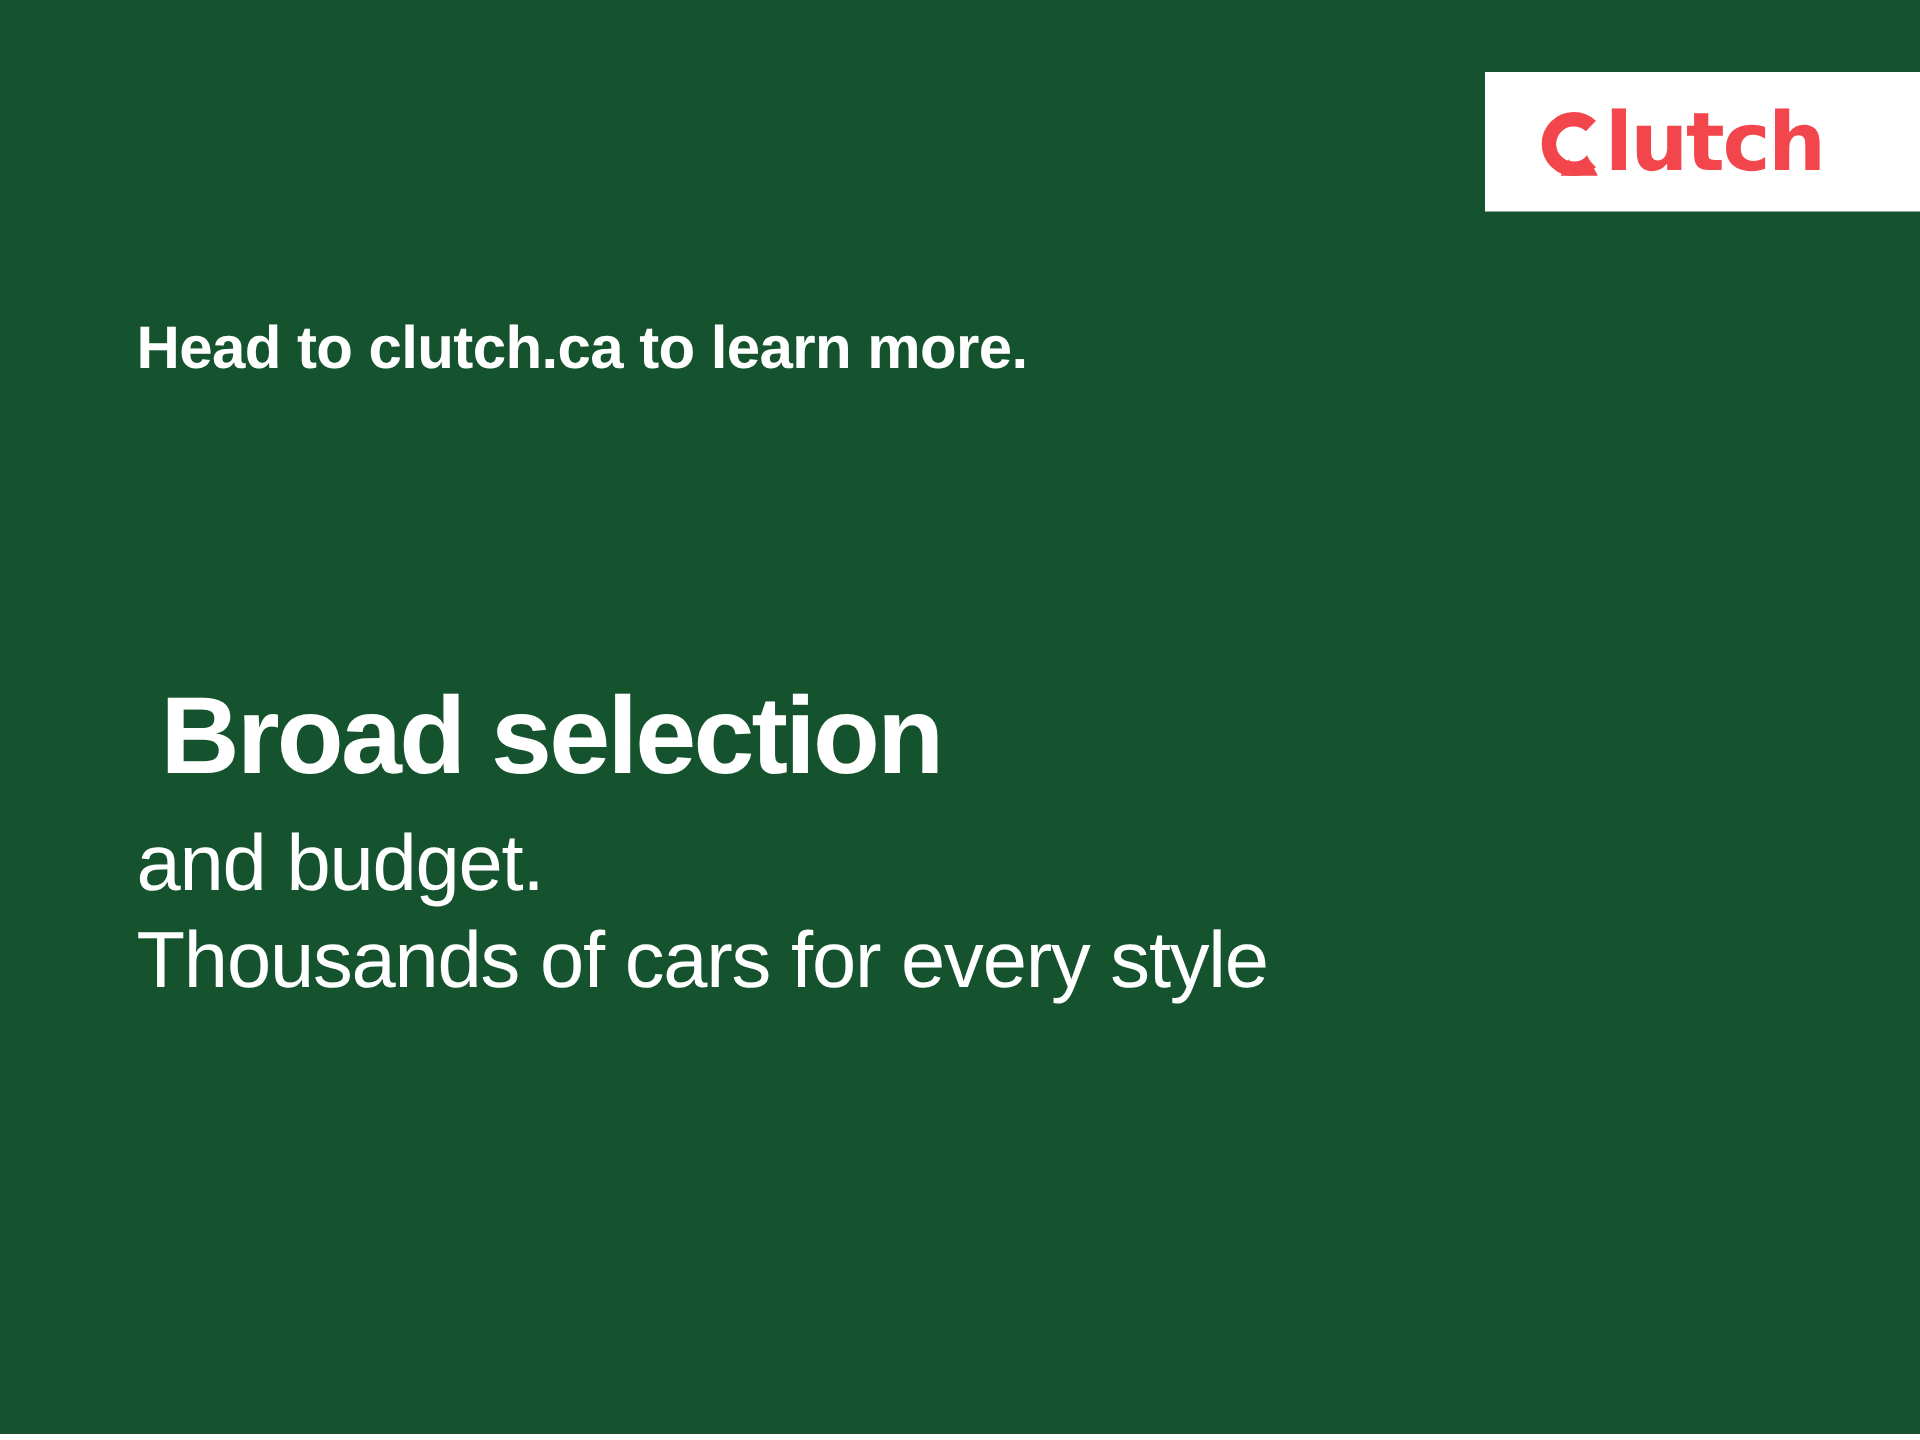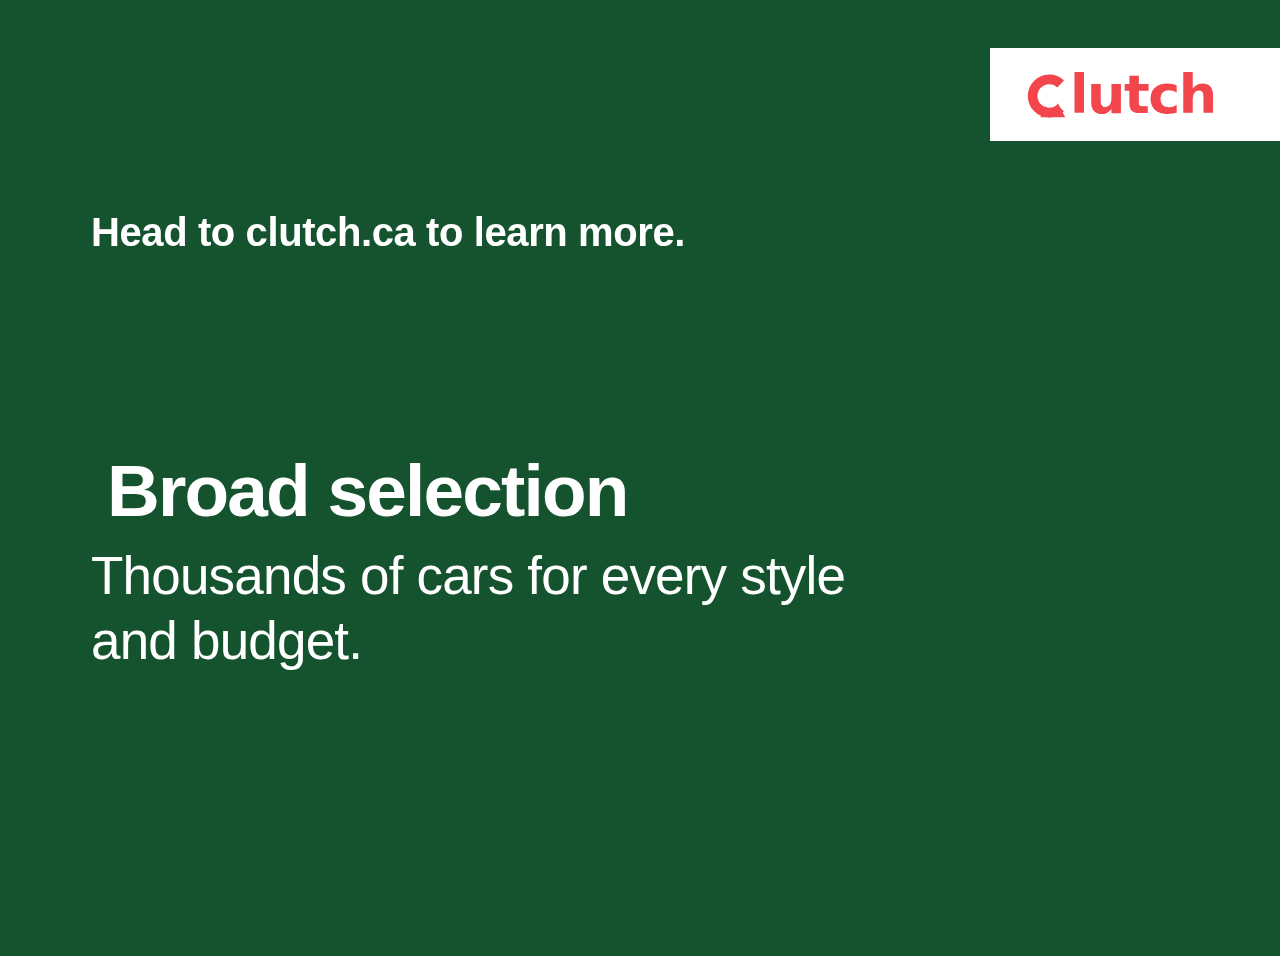--- a/index.html
+++ b/index.html
@@ -134,19 +134,19 @@
       </svg>
       <span class="logo-word">lutch</span>
     </div>
   </div>
 
   <div class="kicker">Head to clutch.ca to learn more.</div>
 
   <h1 class="headline">Broad selection</h1>
 
   <p class="subhead">
+    <span class="subhead-line">and budget.</span>
     <span class="subhead-line">Thousands of cars for every style</span>
-    <span class="subhead-line">and budget.</span>
   </p>
 
   <div class="bottom-edge"></div>
 
 </div>
 
 </body></html>

